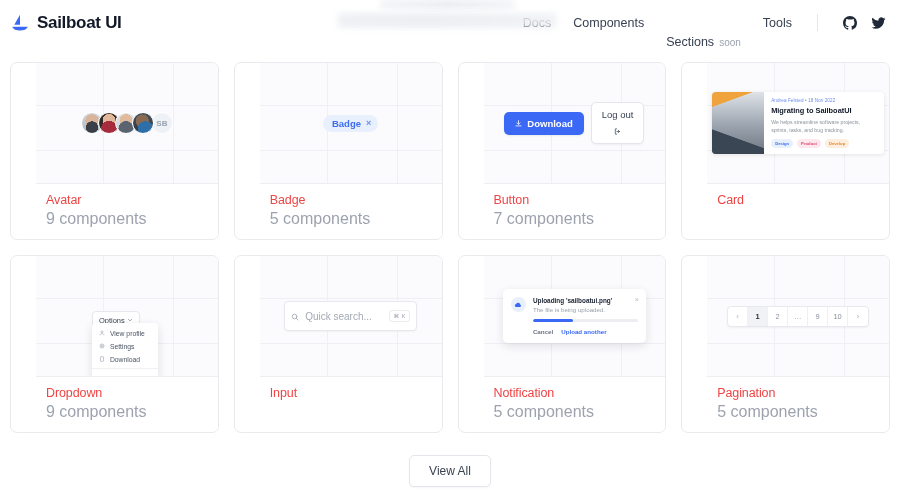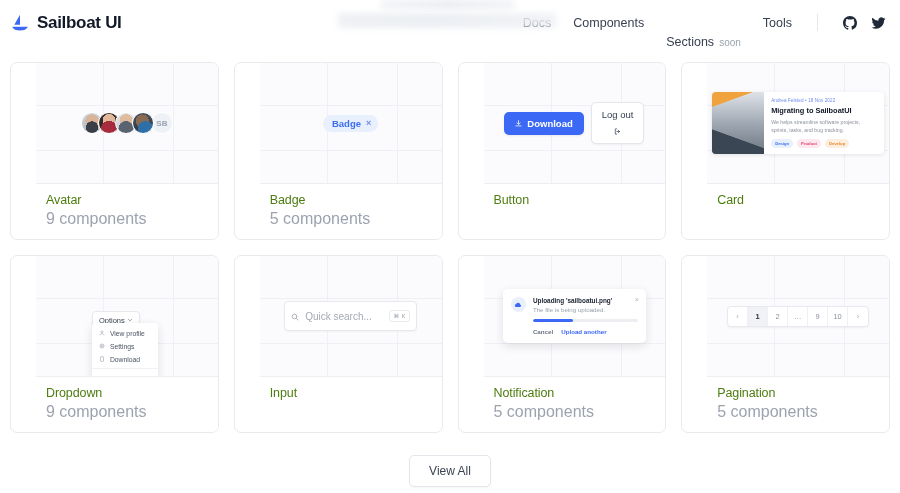--- a/index.html
+++ b/index.html
@@ -95,21 +95,21 @@
     align-items: center;
     justify-content: center;
     overflow: hidden;
   }
   .card-meta {
     border-top: 1px solid #eceef2;
     background: #fff;
     padding: 9px 10px 11px 10px;
   }
   .card-title {
-    font-size: 12.5px; color: #4d7c0f; font-weight: 400; letter-spacing: -.1px;
+    font-size: 12.5px; color: #ef4444; font-weight: 400; letter-spacing: -.1px;
     margin-bottom: 3px;
   }
   .card-count { font-size: 16px; color: #9ca3af; }
 
   
   .avatar-row { display: flex; align-items: center; }
   .av {
     width: 22px; height: 22px; border-radius: 50%;
     border: 1.6px solid #fff;
     margin-right: -5px;
@@ -402,20 +402,21 @@
           <span>
             <svg width="7" height="7" viewBox="0 0 16 16" fill="none" stroke="#374151" stroke-width="1.6" stroke-linecap="round">
               <path d="M6 2H3v12h3M9.5 5l3 3-3 3M12.5 8H6.5"></path>
             </svg>
           </span>
         </div>
       </div>
     </div>
     <div class="card-meta">
       <div class="card-title">Button</div>
+      <div class="card-count">7 components</div>
     </div>
   </div>
 
   <div class="card">
     <div class="card-preview">
       <div class="blog">
         <div class="blog-img"></div>
         <div class="blog-body">
           <div class="blog-kicker">Andrea Felsted • 18 Nov 2022</div>
           <div class="blog-title">Migrating to SailboatUI</div>

